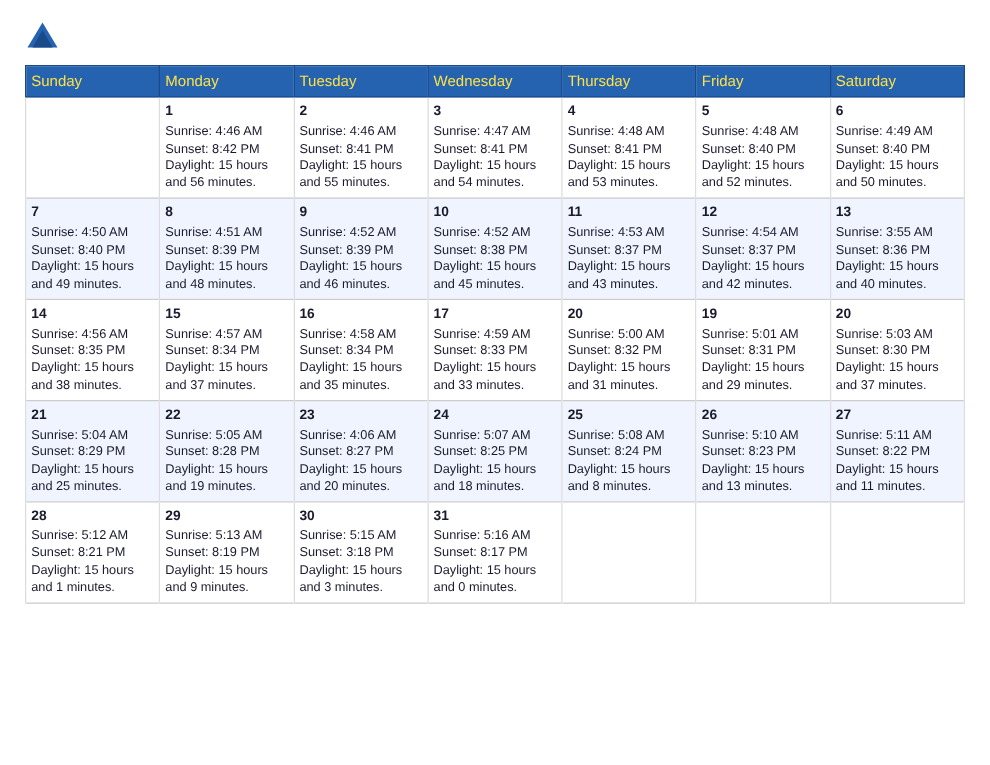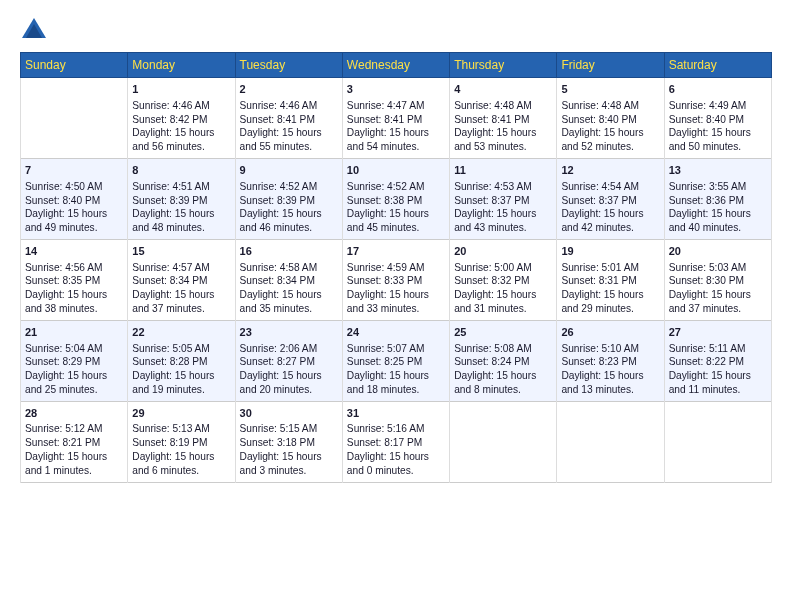--- a/index.html
+++ b/index.html
@@ -289,21 +289,21 @@
           </td>
           <td>
             <span class="day-number">22</span>
             <div>Sunrise: 5:05 AM</div>
             <div>Sunset: 8:28 PM</div>
             <div>Daylight: 15 hours</div>
             <div>and 19 minutes.</div>
           </td>
           <td>
             <span class="day-number">23</span>
-            <div>Sunrise: 2:06 AM</div>
+            <div>Sunrise: 4:06 AM</div>
             <div>Sunset: 8:27 PM</div>
             <div>Daylight: 15 hours</div>
             <div>and 20 minutes.</div>
           </td>
           <td>
             <span class="day-number">24</span>
             <div>Sunrise: 5:07 AM</div>
             <div>Sunset: 8:25 PM</div>
             <div>Daylight: 15 hours</div>
             <div>and 18 minutes.</div>
@@ -336,21 +336,21 @@
             <div>Sunrise: 5:12 AM</div>
             <div>Sunset: 8:21 PM</div>
             <div>Daylight: 15 hours</div>
             <div>and 1 minutes.</div>
           </td>
           <td>
             <span class="day-number">29</span>
             <div>Sunrise: 5:13 AM</div>
             <div>Sunset: 8:19 PM</div>
             <div>Daylight: 15 hours</div>
-            <div>and 6 minutes.</div>
+            <div>and 9 minutes.</div>
           </td>
           <td>
             <span class="day-number">30</span>
             <div>Sunrise: 5:15 AM</div>
             <div>Sunset: 3:18 PM</div>
             <div>Daylight: 15 hours</div>
             <div>and 3 minutes.</div>
           </td>
           <td>
             <span class="day-number">31</span>

